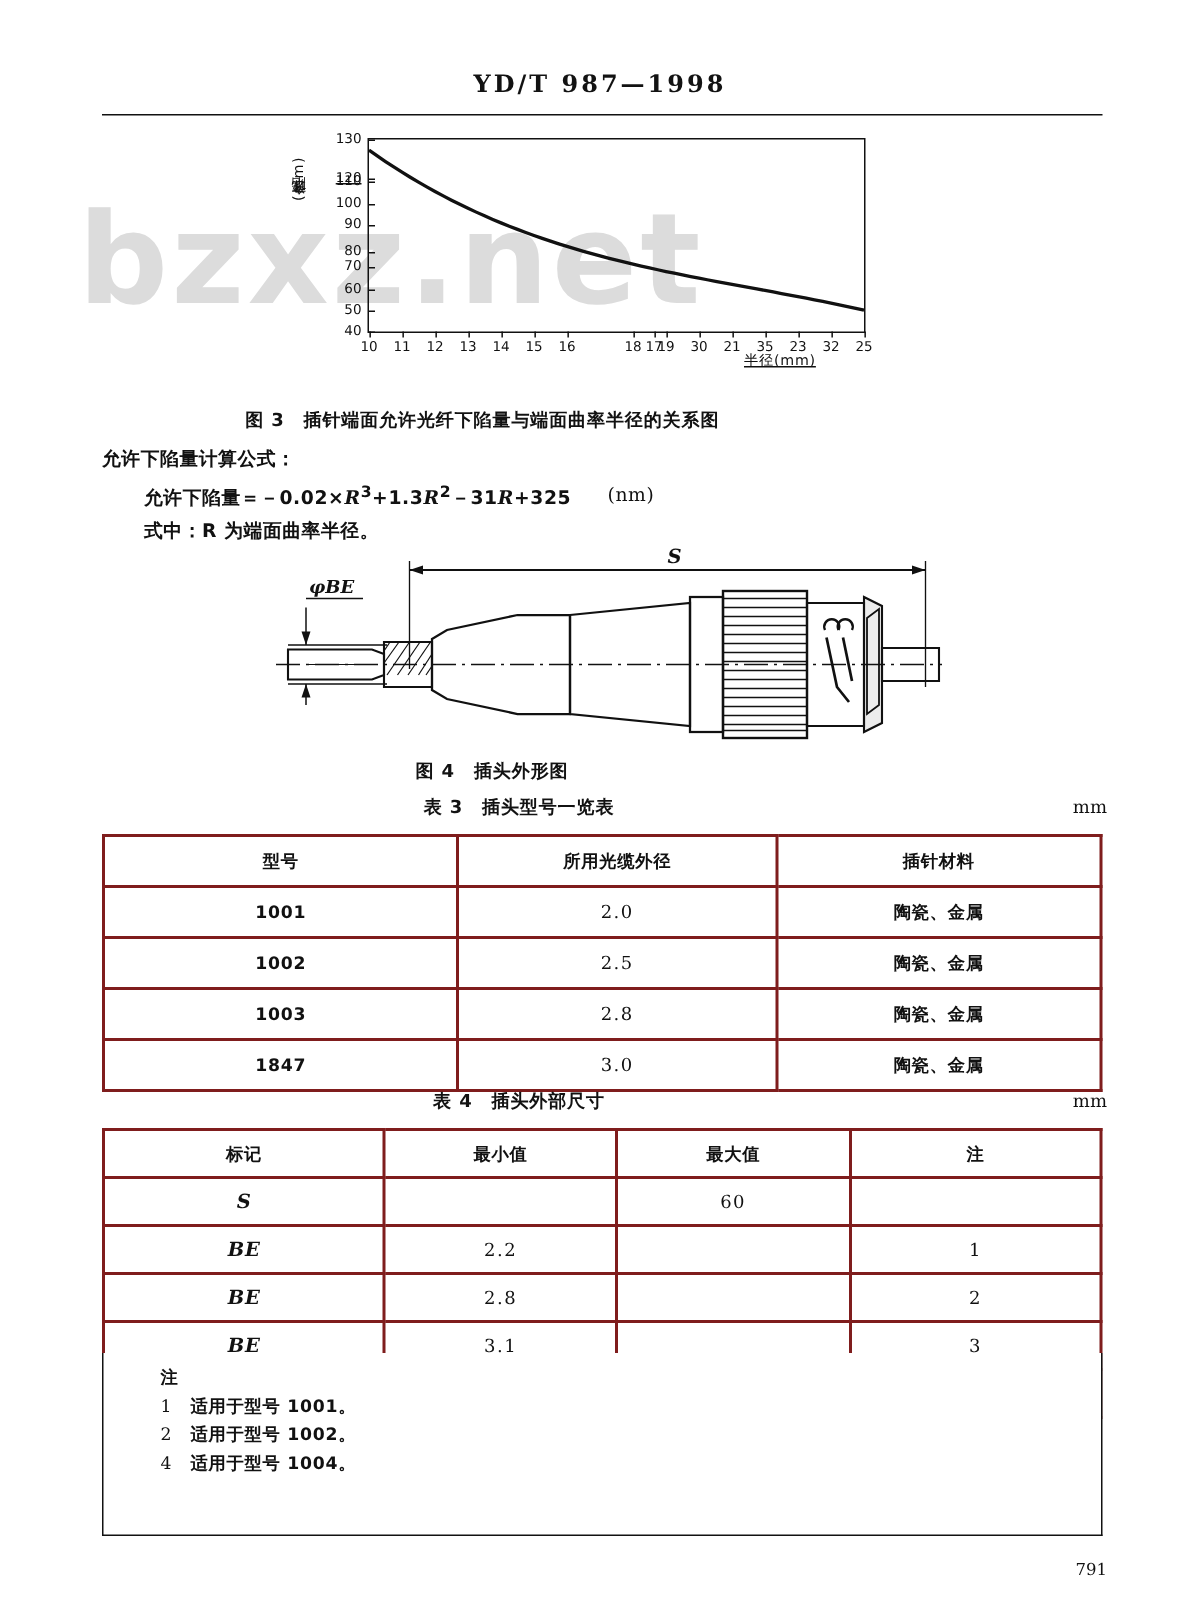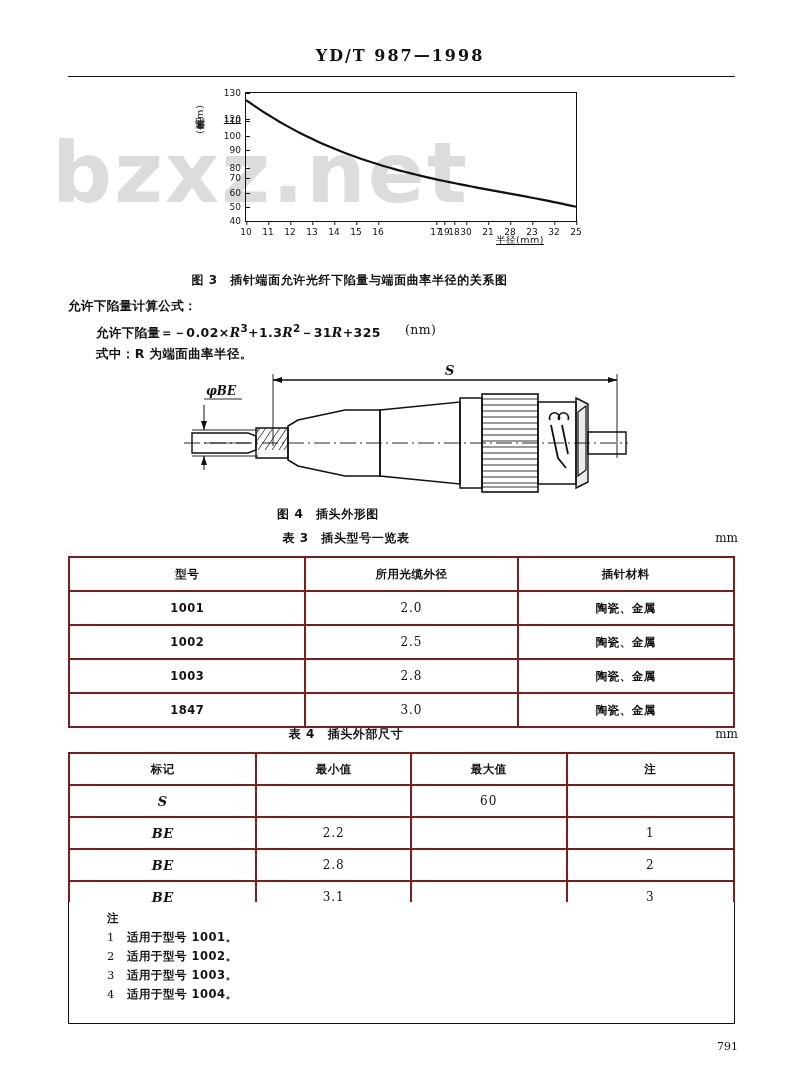--- a/index.html
+++ b/index.html
@@ -103,21 +103,20 @@
   }
   .curve{position:absolute;left:0;top:0;width:100%;height:100%;overflow:visible;}
 
   
   .fig3-caption{
     position:absolute;left:0;top:272px;width:643px;
     text-align:center;
     font-family:"DejaVu Sans","Liberation Sans",sans-serif;
     font-weight:bold;font-size:12px;letter-spacing:.6px;
     z-index:3;
-    margin-left:28px;
   }
   .para{
     position:absolute;
     font-family:"DejaVu Sans","Liberation Sans",sans-serif;
     font-weight:bold;
     font-size:12.5px;
     letter-spacing:.4px;
     color:#111;
     z-index:3;
     white-space:nowrap;
@@ -233,25 +232,25 @@
         </div>
       <div id="xtick-host">
           <div class="xtick" style="left: 0px;">10</div>
           <div class="xtick" style="left: 22px;">11</div>
           <div class="xtick" style="left: 44px;">12</div>
           <div class="xtick" style="left: 66px;">13</div>
           <div class="xtick" style="left: 88px;">14</div>
           <div class="xtick" style="left: 110px;">15</div>
           <div class="xtick" style="left: 132px;">16</div>
           <div class="xtick" style="left: 158px; margin-left: 32px;">17</div>
-          <div class="xtick" style="left: 176px; margin-left: 32px;">18</div>
+          <div class="xtick" style="left: 176px;">18</div>
           <div class="xtick" style="left: 198px;">19</div>
           <div class="xtick" style="left: 220px;">30</div>
           <div class="xtick" style="left: 242px;">21</div>
-          <div class="xtick" style="left: 264px;">28</div>
+          <div class="xtick" style="left: 264px;">35</div>
           <div class="xtick" style="left: 286px;">23</div>
           <div class="xtick" style="left: 308px;">32</div>
           <div class="xtick" style="left: 330px;">25</div>
         </div>
       <svg class="curve" viewBox="0 0 330 128" preserveAspectRatio="none">
         <polyline id="curve-path" fill="none" stroke="#111111" stroke-width="2.2" vector-effect="non-scaling-stroke" points="0.00,7.11 5.50,10.96 11.00,14.69 16.50,18.30 22.00,21.79 27.50,25.17 33.00,28.43 38.50,31.59 44.00,34.65 49.50,37.60 55.00,40.44 60.50,43.20 66.00,45.85 71.50,48.42 77.00,50.89 82.50,53.28 88.00,55.58 93.50,57.80 99.00,59.94 104.50,62.01 110.00,64.00 115.50,65.92 121.00,67.77 126.50,69.56 132.00,71.28 137.50,72.94 143.00,74.55 148.50,76.10 154.00,77.60 159.50,79.04 165.00,80.44 170.50,81.80 176.00,83.11 181.50,84.39 187.00,85.63 192.50,86.83 198.00,88.01 203.50,89.15 209.00,90.27 214.50,91.37 220.00,92.44 225.50,93.50 231.00,94.55 236.50,95.58 242.00,96.60 247.50,97.61 253.00,98.62 258.50,99.63 264.00,100.64 269.50,101.65 275.00,102.67 280.50,103.69 286.00,104.73 291.50,105.79 297.00,106.86 302.50,107.94 308.00,109.06 313.50,110.19 319.00,111.36 324.50,112.55 330.00,113.78"></polyline>
       </svg>
     </div>
     <div class="chart-xlabel">半径(mm)</div>
   </div>
@@ -432,20 +431,19 @@
         </tr>
       </tbody>
   </table>
 
   <div class="notes-box">
     <div class="notes-inner">
       <div class="note-head">注</div>
       <div id="notes-host">
           <div class="note-row"><span class="idx">1</span><span>适用于型号 1001。</span></div>
           <div class="note-row"><span class="idx">2</span><span>适用于型号 1002。</span></div>
-          <div class="note-row"><span class="idx">3</span><span>适用于型号 1003。</span></div>
           <div class="note-row"><span class="idx">4</span><span>适用于型号 1004。</span></div>
         </div>
     </div>
   </div>
 
   <div class="page-num">791</div>
 </div>
 
 </body></html>

